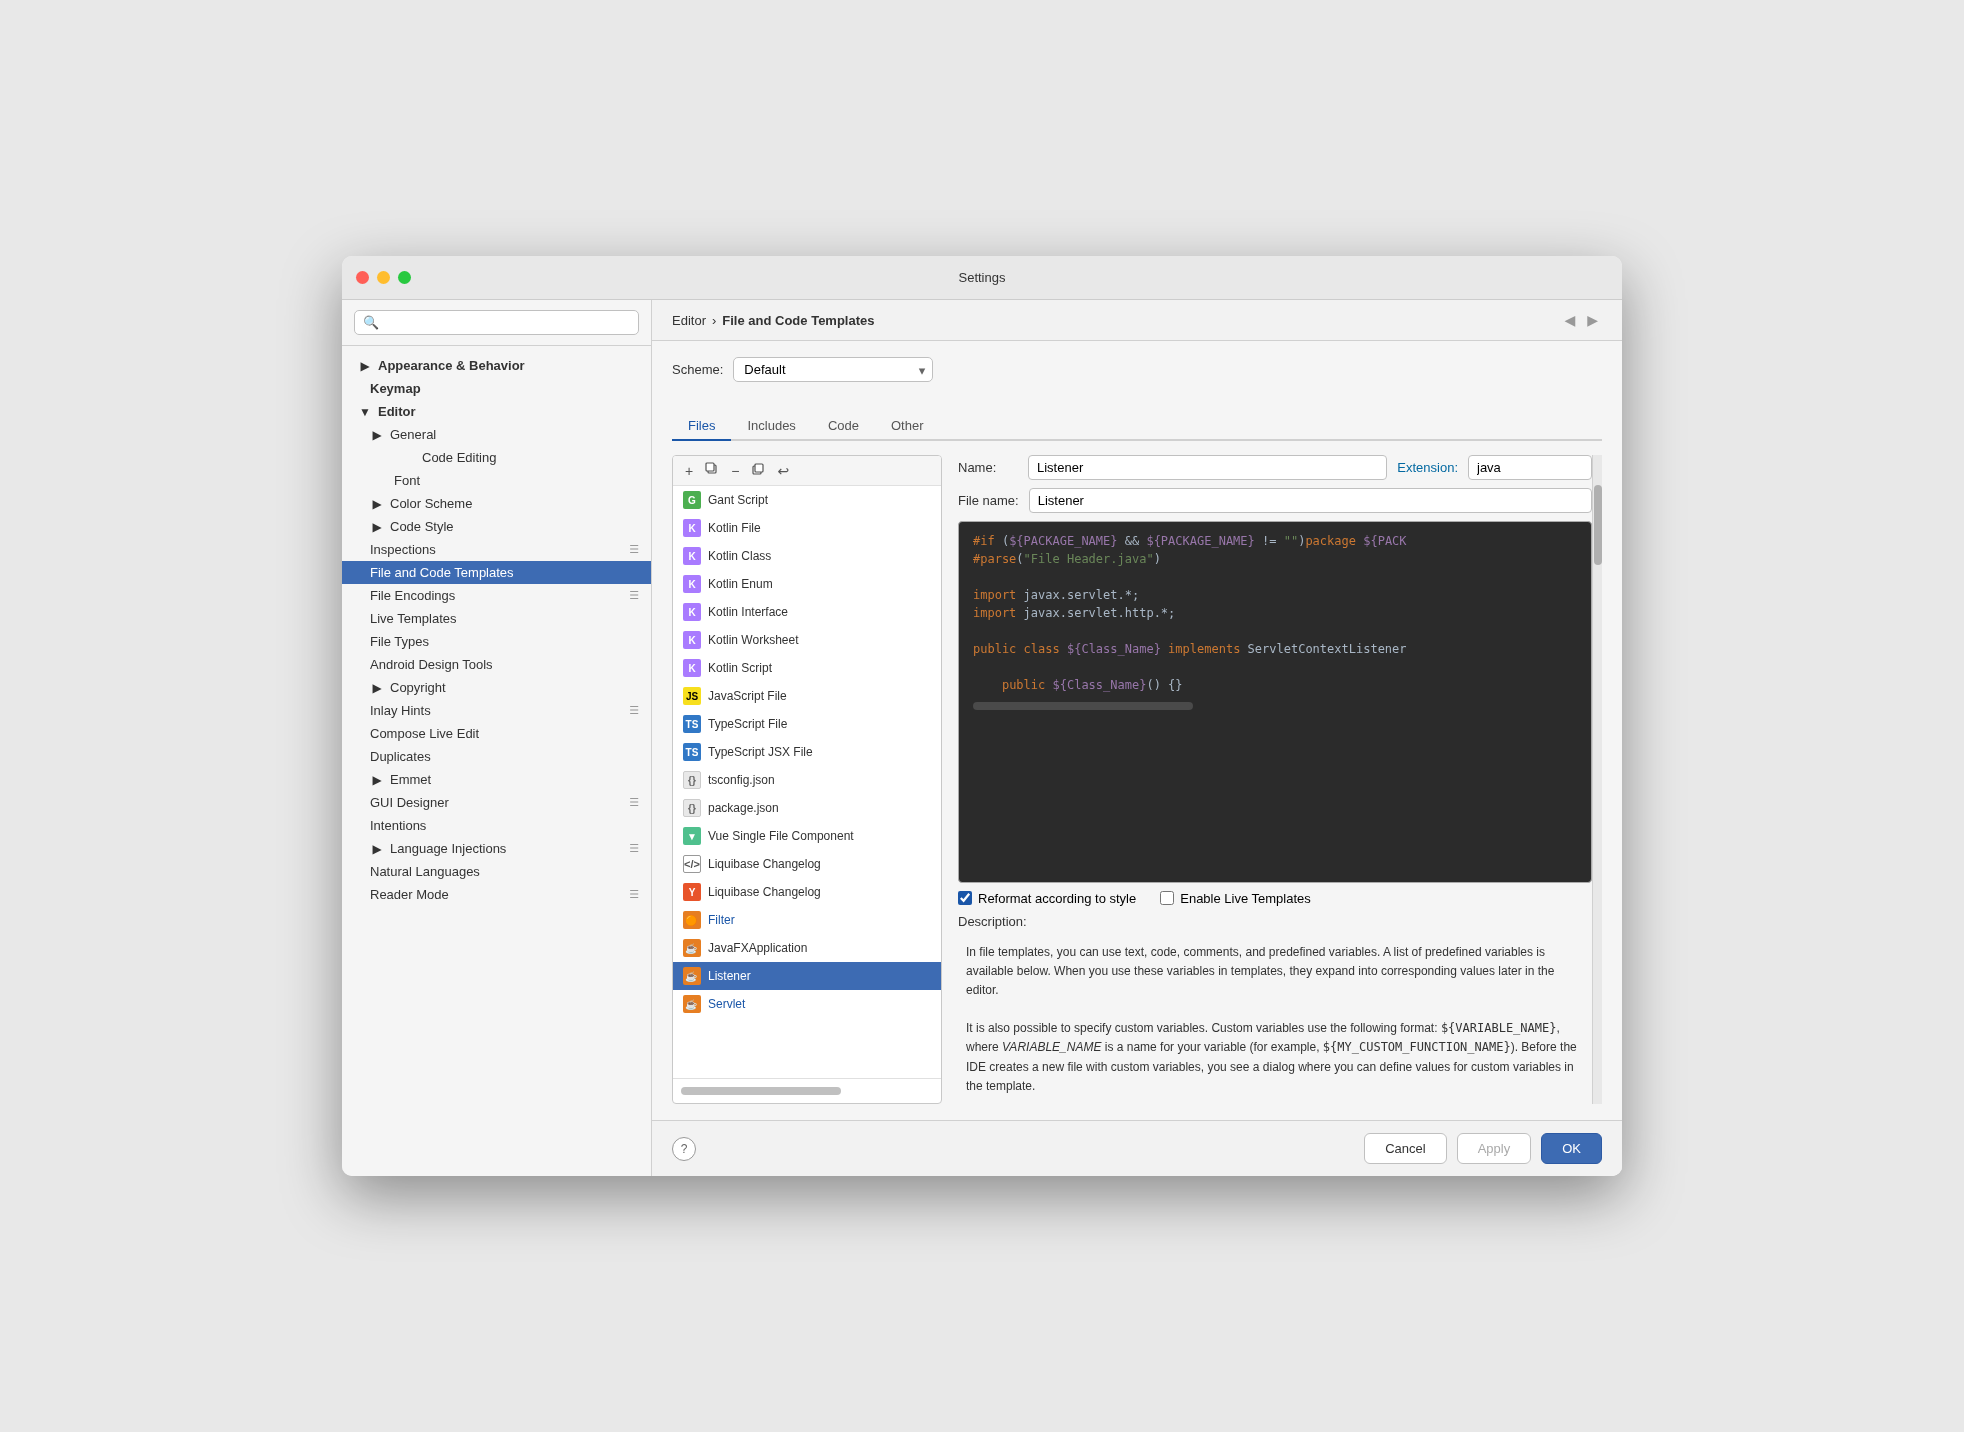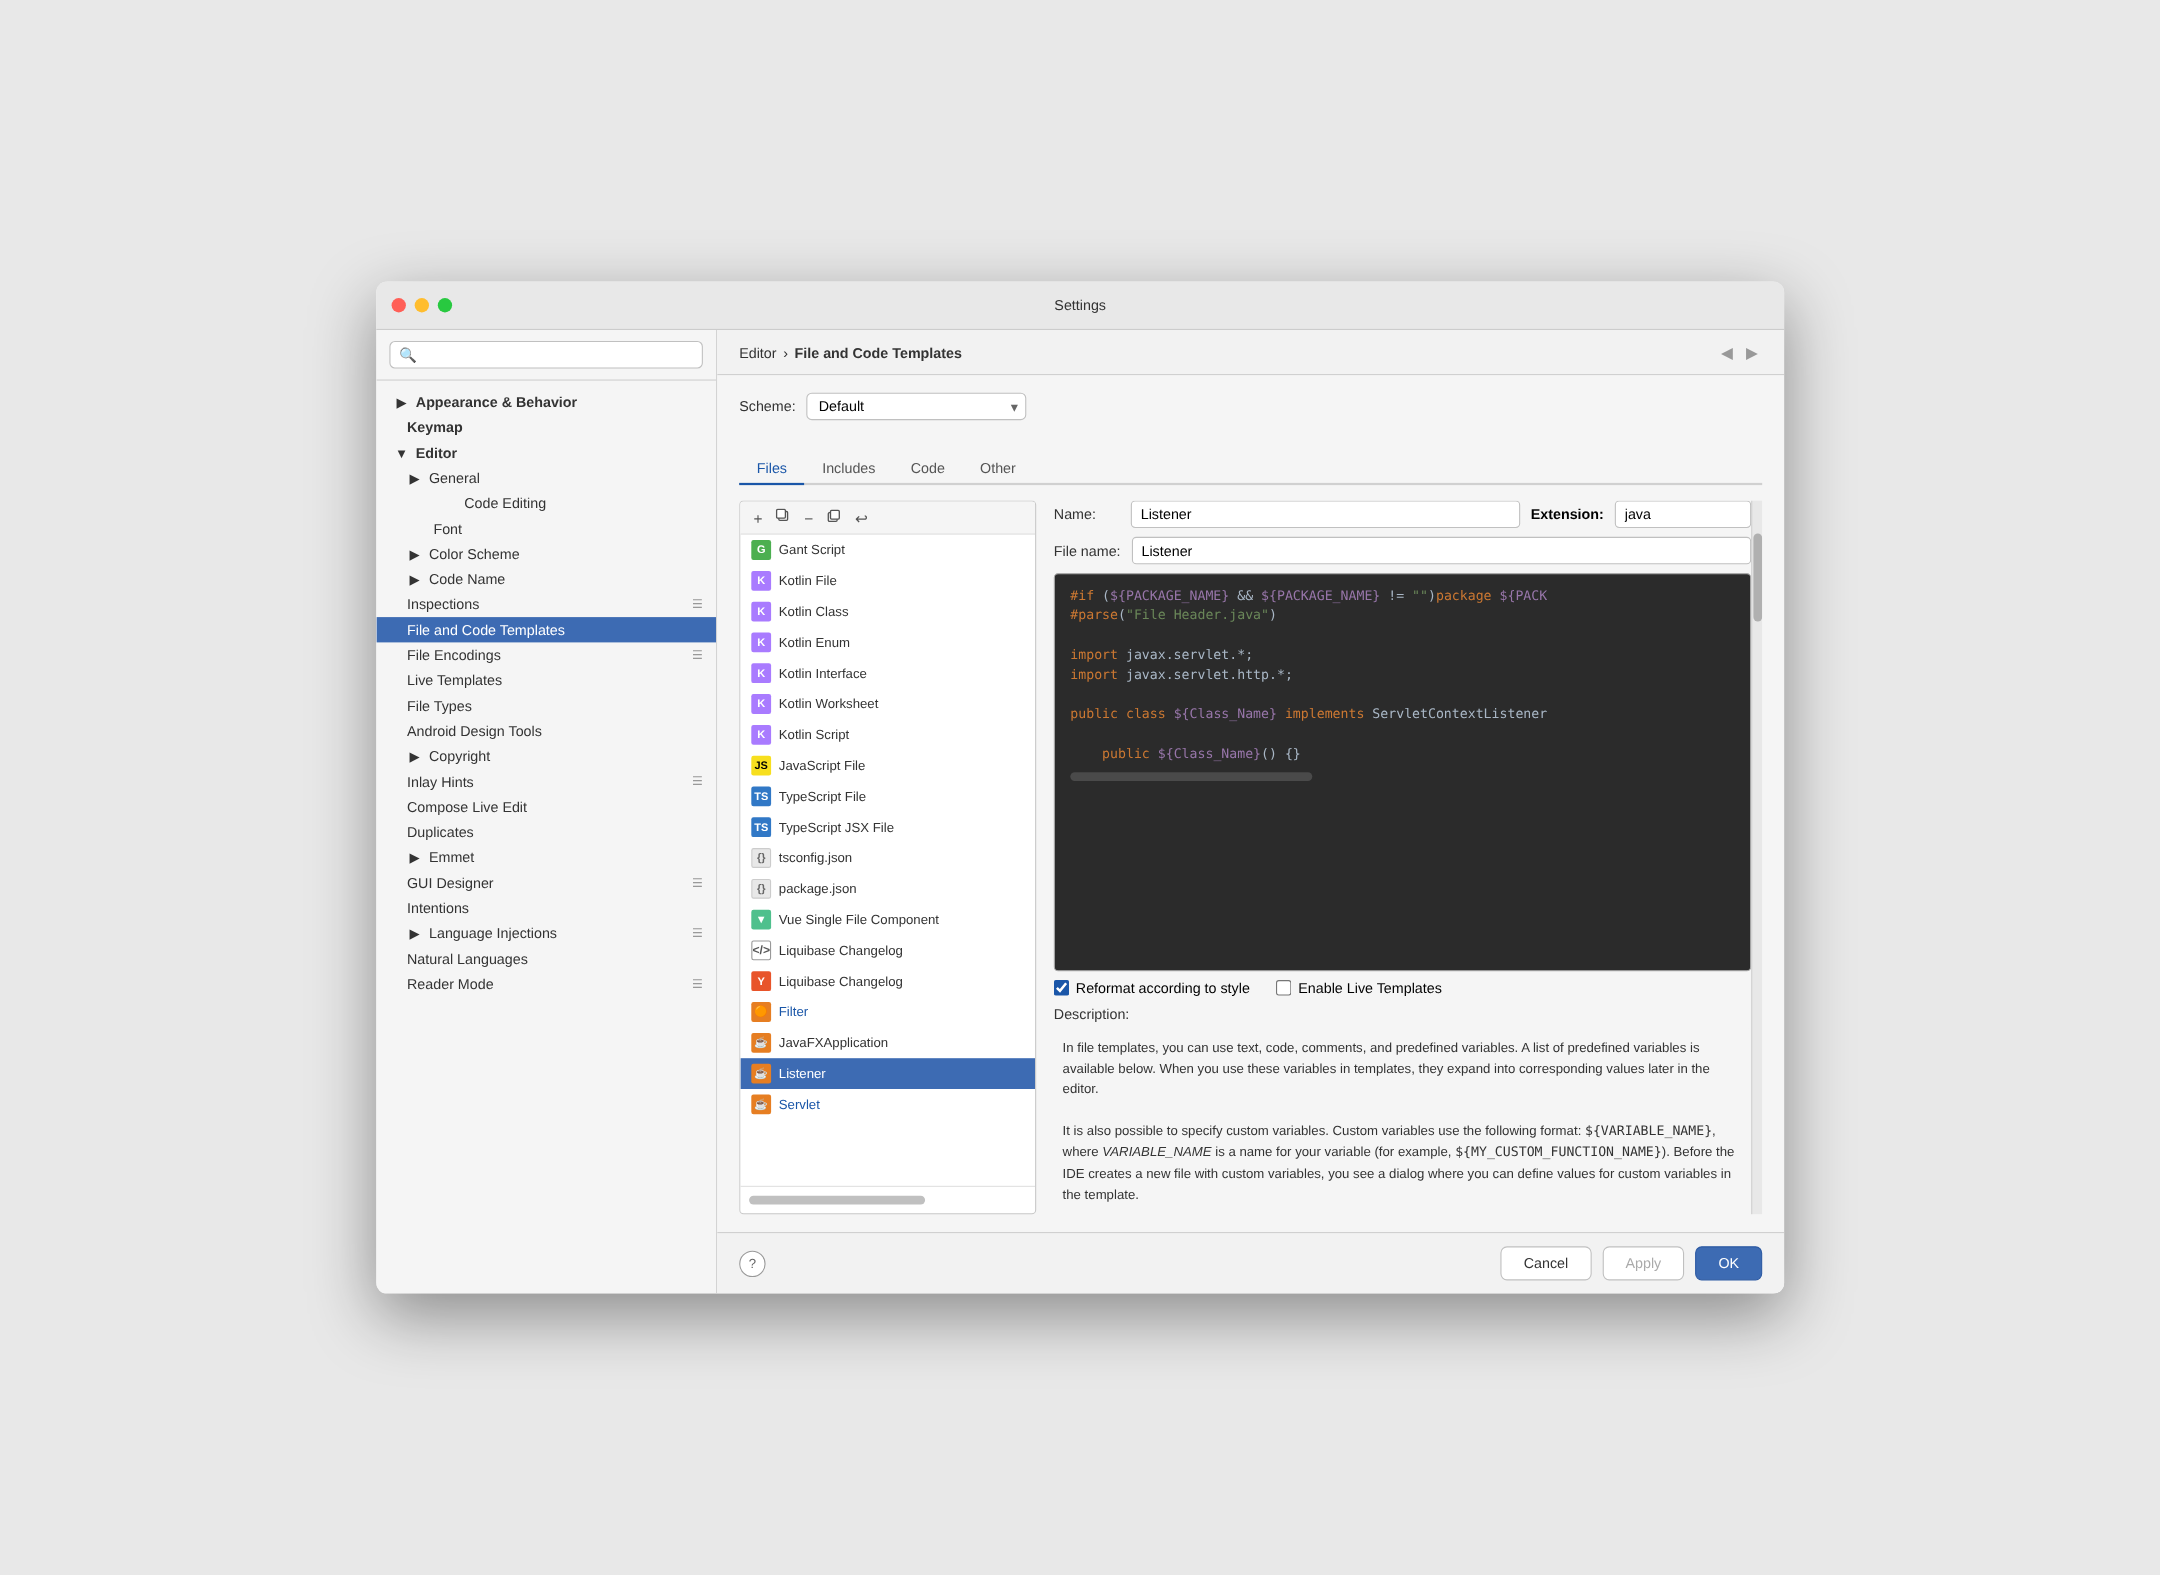--- a/index.html
+++ b/index.html
@@ -292,21 +292,21 @@
     .field-label { font-size: 13px; color: #333; min-width: 60px; }
     .field-input {
       flex: 1;
       background: white;
       border: 1px solid #c0c0c0;
       border-radius: 4px;
       padding: 4px 8px;
       font-size: 13px;
       outline: none;
     }
-    .ext-label { font-size: 13px; color: #000000; font-weight: bold; }
+    .ext-label { font-size: 13px; color: #0369a1; }
     .ext-input {
       width: 124px;
       background: white;
       border: 1px solid #c0c0c0;
       border-radius: 4px;
       padding: 4px 8px;
       font-size: 13px;
       outline: none;
     }
     .filename-row {
@@ -486,21 +486,21 @@
           <span>Font</span>
         </div>
 
         <div class="tree-item tree-item-indent-1">
           <span class="icon">▶</span>
           <span>Color Scheme</span>
         </div>
 
         <div class="tree-item tree-item-indent-1">
           <span class="icon">▶</span>
-          <span>Code Name</span>
+          <span>Code Style</span>
         </div>
 
         <div class="tree-item tree-item-indent-1">
           <span>Inspections</span>
           <span class="badge">☰</span>
         </div>
 
         <div class="tree-item tree-item-indent-1 active">
           <span>File and Code Templates</span>
         </div>

